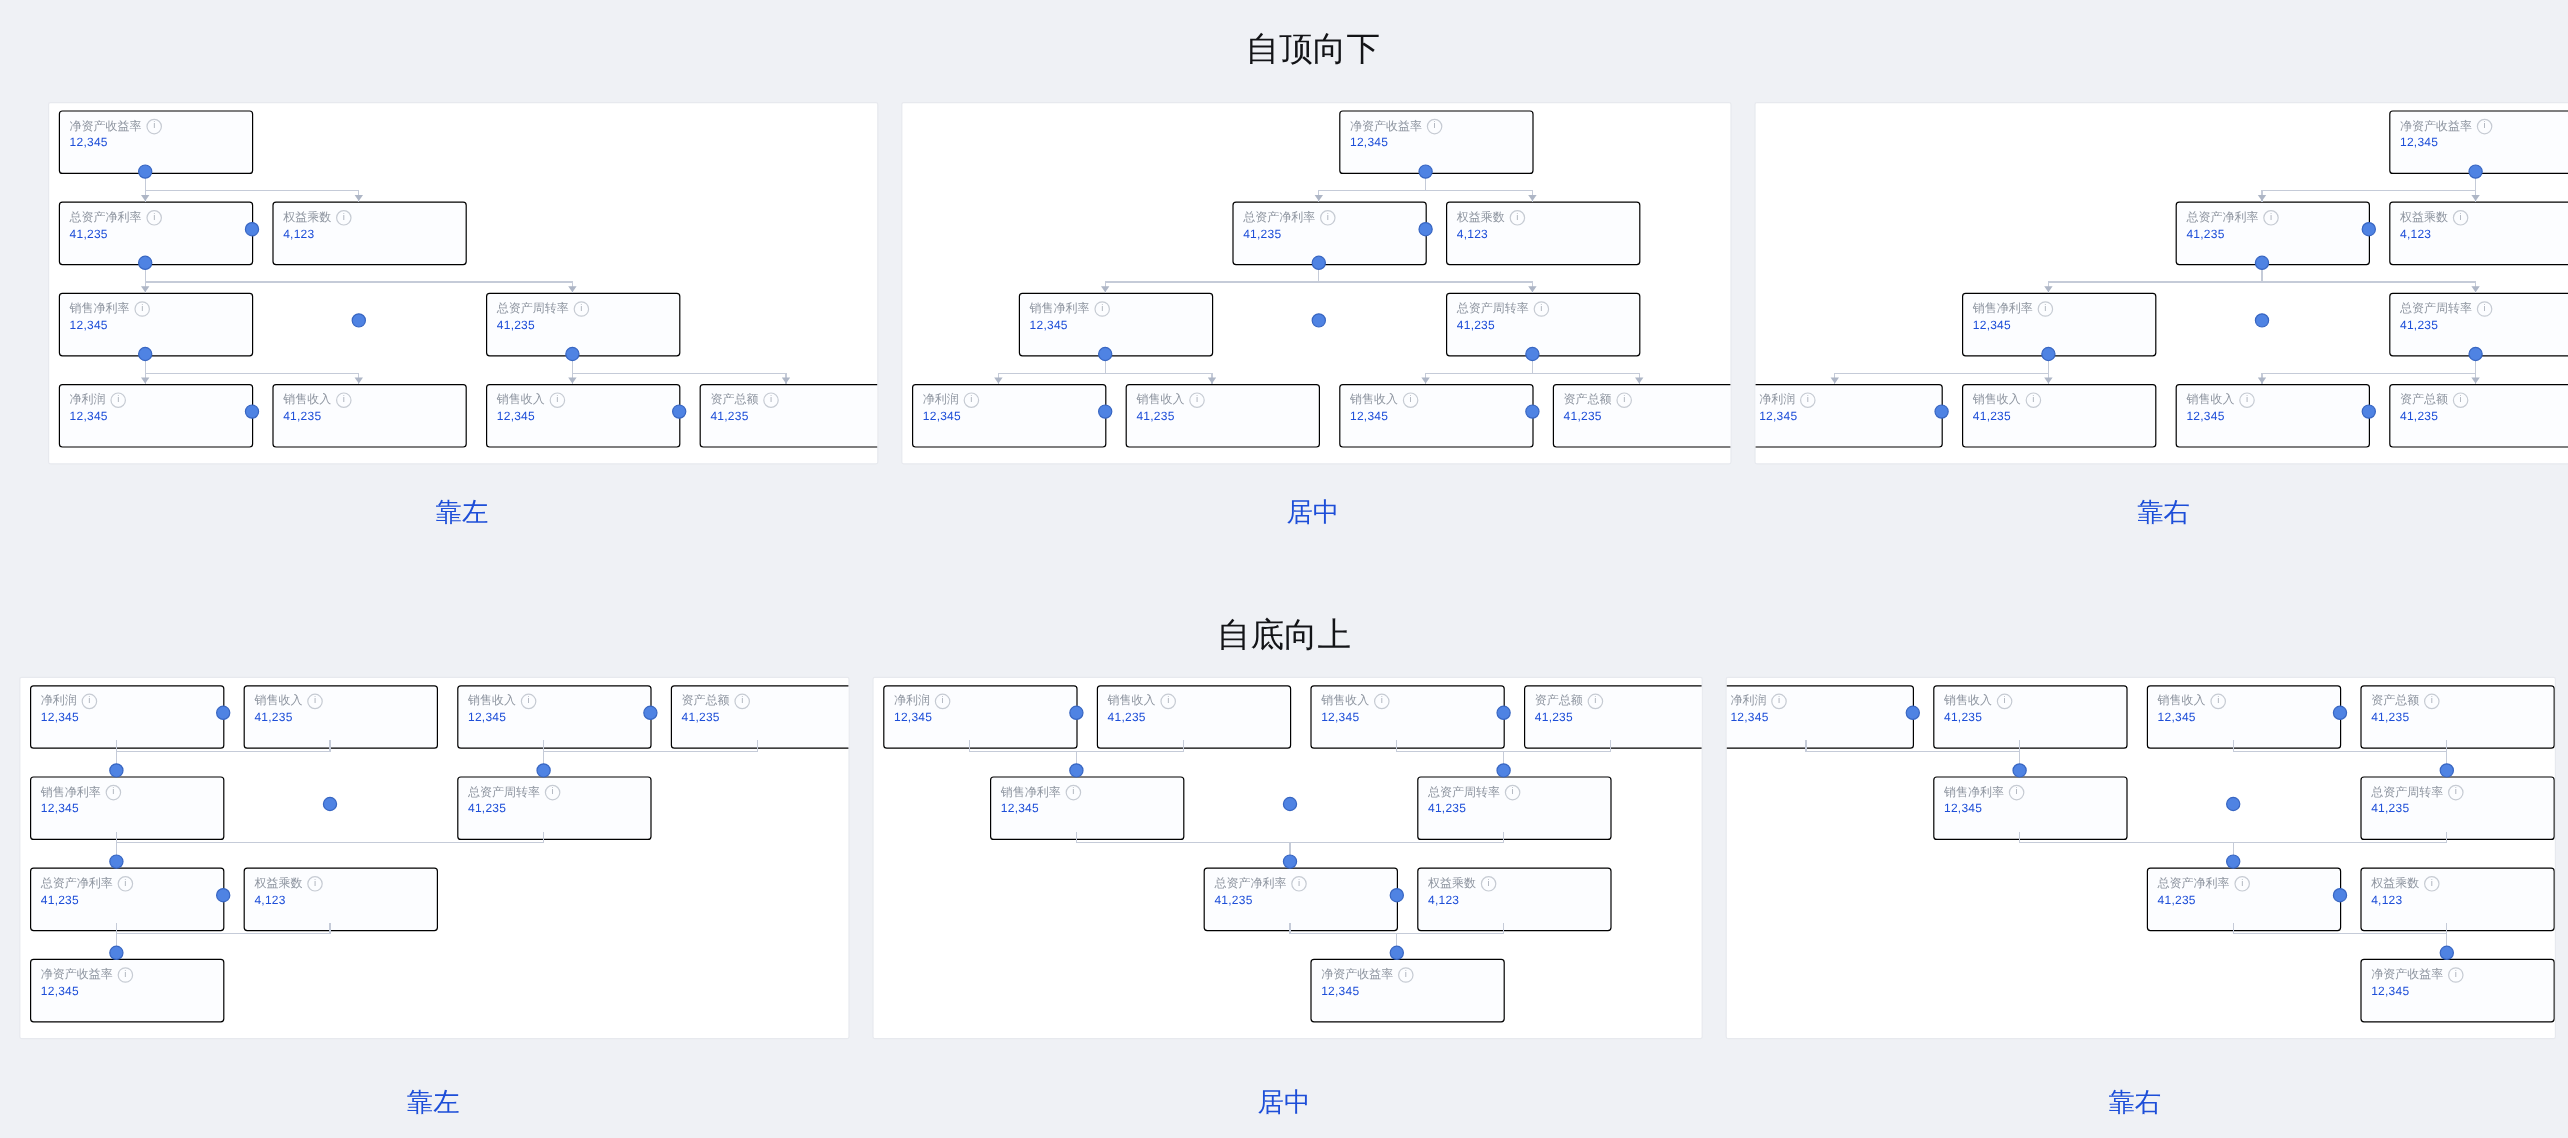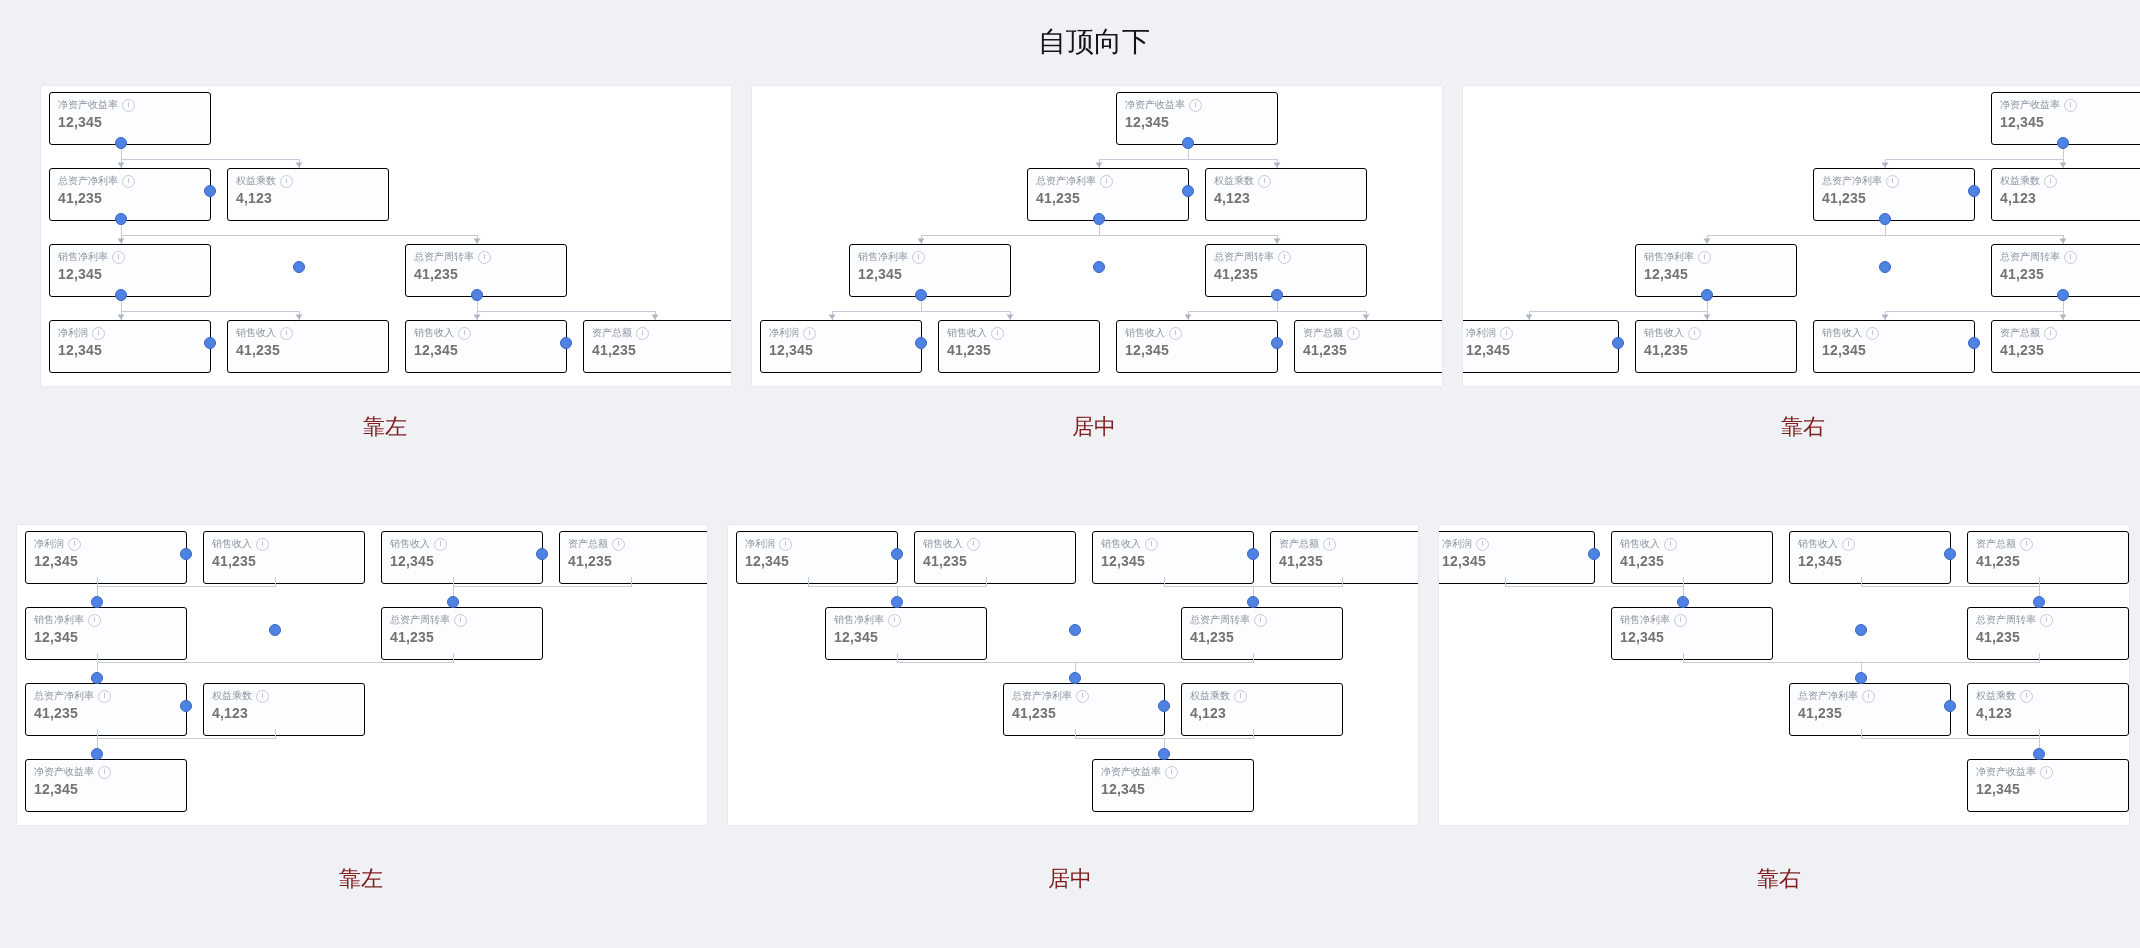--- a/index.html
+++ b/index.html
@@ -9,26 +9,26 @@
   .sec1{padding-top:22px;margin-left:24px;}
   .sec2{padding-top:68px;}
   .section-title{font-family:"Liberation Serif",serif;font-size:28px;line-height:40px;height:40px;text-align:center;color:#131417;}
   .charts-row{display:flex;gap:19px;padding:0 16px;}
   .sec1 .charts-row{margin-top:23px;}
   .sec2 .charts-row{margin-top:14px;}
   .chart-panel{position:relative;width:690px;height:300px;background:#ffffff;border:1px solid #e7e9ee;border-radius:2px;flex:none;overflow:hidden;}
   .captions-row{display:flex;gap:19px;padding:0 16px;}
   .sec1 .captions-row{margin-top:25px;}
   .sec2 .captions-row{margin-top:38px;}
-  .caption{width:690px;flex:none;text-align:center;font-family:"Liberation Serif",serif;font-size:22px;line-height:30px;color:#7f1d1d;}
+  .caption{width:690px;flex:none;text-align:center;font-family:"Liberation Serif",serif;font-size:22px;line-height:30px;color:#1d4ed8;}
   .tree-node{position:absolute;width:144px;height:46px;background:#fcfdff;border:1px solid #000000;border-radius:3px;padding:5px 8px 0;z-index:1;}
   .node-head{display:flex;align-items:center;gap:4px;height:14px;}
   .node-label{font-size:10px;color:#8e95a0;white-space:nowrap;}
   .info-icon{display:inline-block;width:11px;height:11px;border:1px solid #c6cbd3;border-radius:50%;color:#aab0ba;font-size:8px;line-height:9px;text-align:center;flex:none;}
-  .node-value{font-size:14px;font-weight:700;color:#737373;margin-top:2px;letter-spacing:.2px;}
+  .node-value{font-size:10px;font-weight:400;color:#1d4ed8;margin-top:2px;letter-spacing:.2px;}
   .edges-svg{position:absolute;left:0;top:0;z-index:2;pointer-events:none;}
 </style>
 </head>
 <body>
 
 <div class="page">
 
   <div class="section sec1">
     <div class="section-title">自顶向下</div>
     <div class="charts-row">
@@ -307,20 +307,21 @@
         </div>
     </div>
     <div class="captions-row">
       <div class="caption">靠左</div>
       <div class="caption">居中</div>
       <div class="caption">靠右</div>
     </div>
   </div>
 
   <div class="section sec2">
+    <div class="section-title">自底向上</div>
     <div class="charts-row">
       <div class="chart-panel">
           <div class="tree-node" style="left: 8px; top: 234px;">
             <div class="node-head">
               <span class="node-label">净资产收益率</span>
               <span class="info-icon">i</span>
             </div>
             <div class="node-value">12,345</div>
           </div>
           <div class="tree-node" style="left: 8px; top: 158px;">

